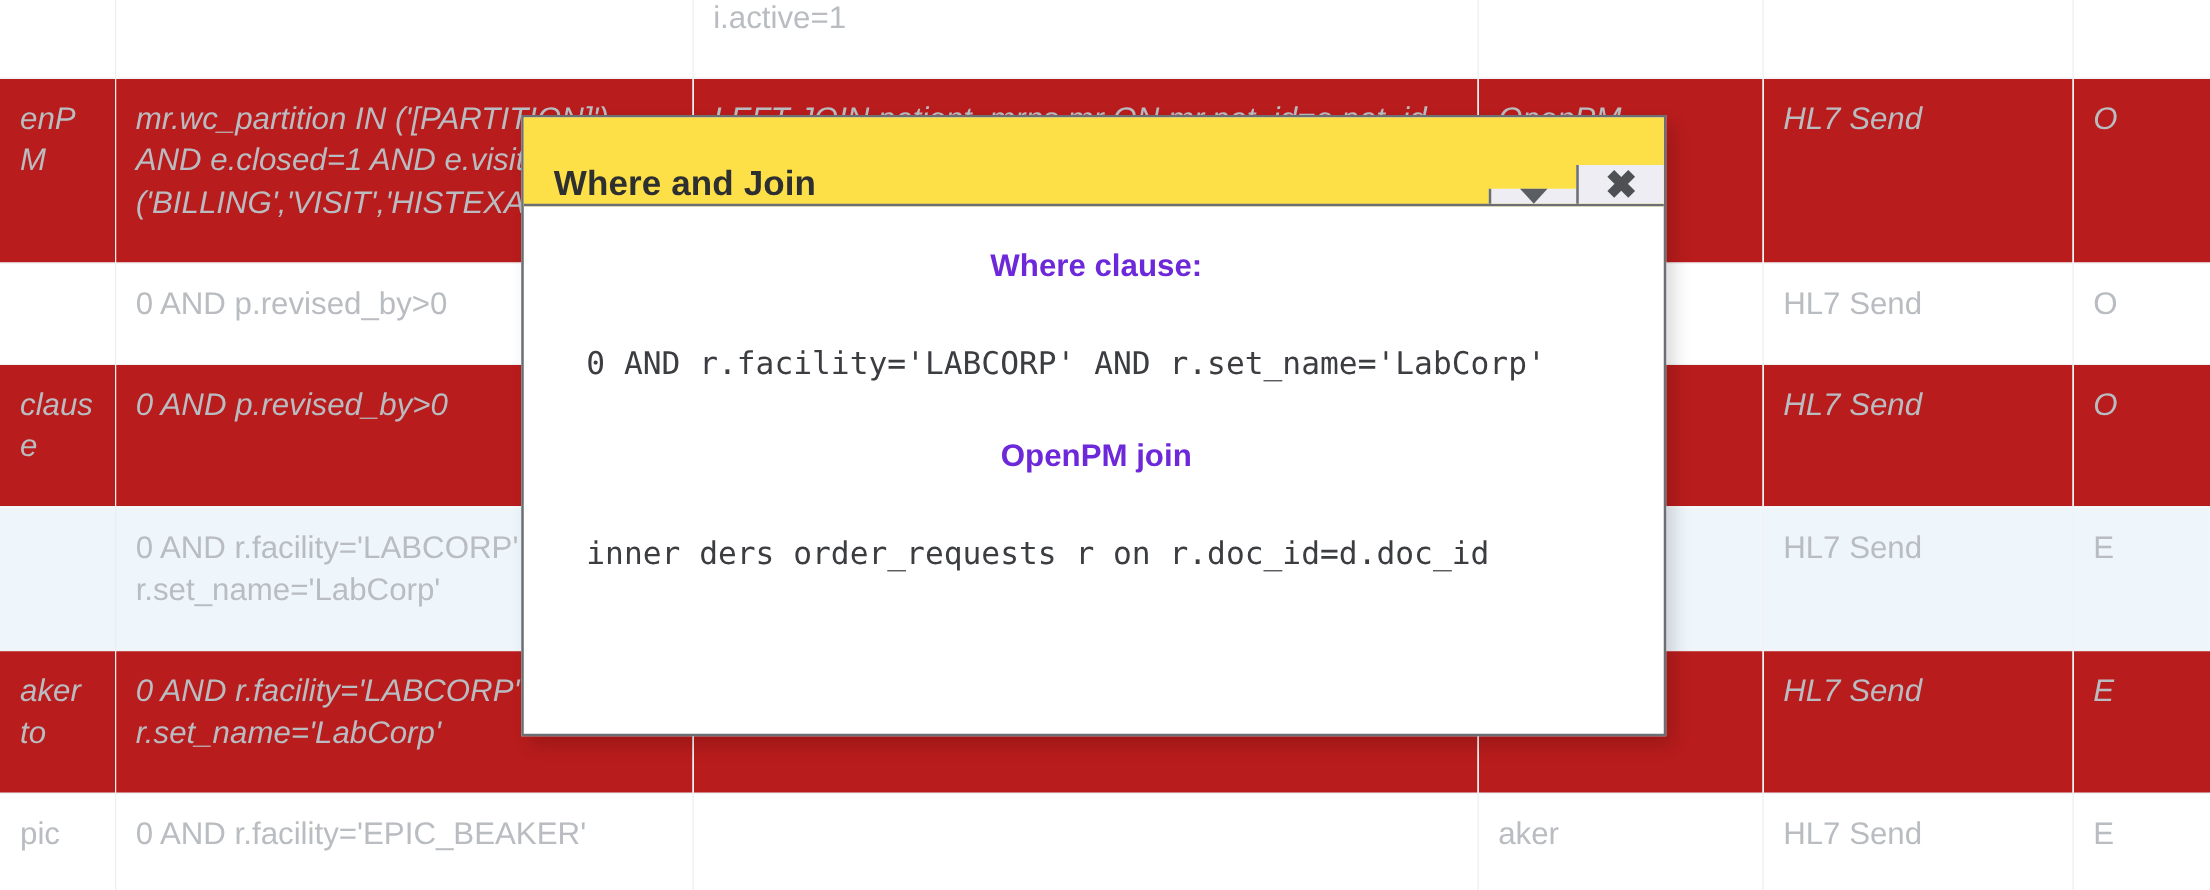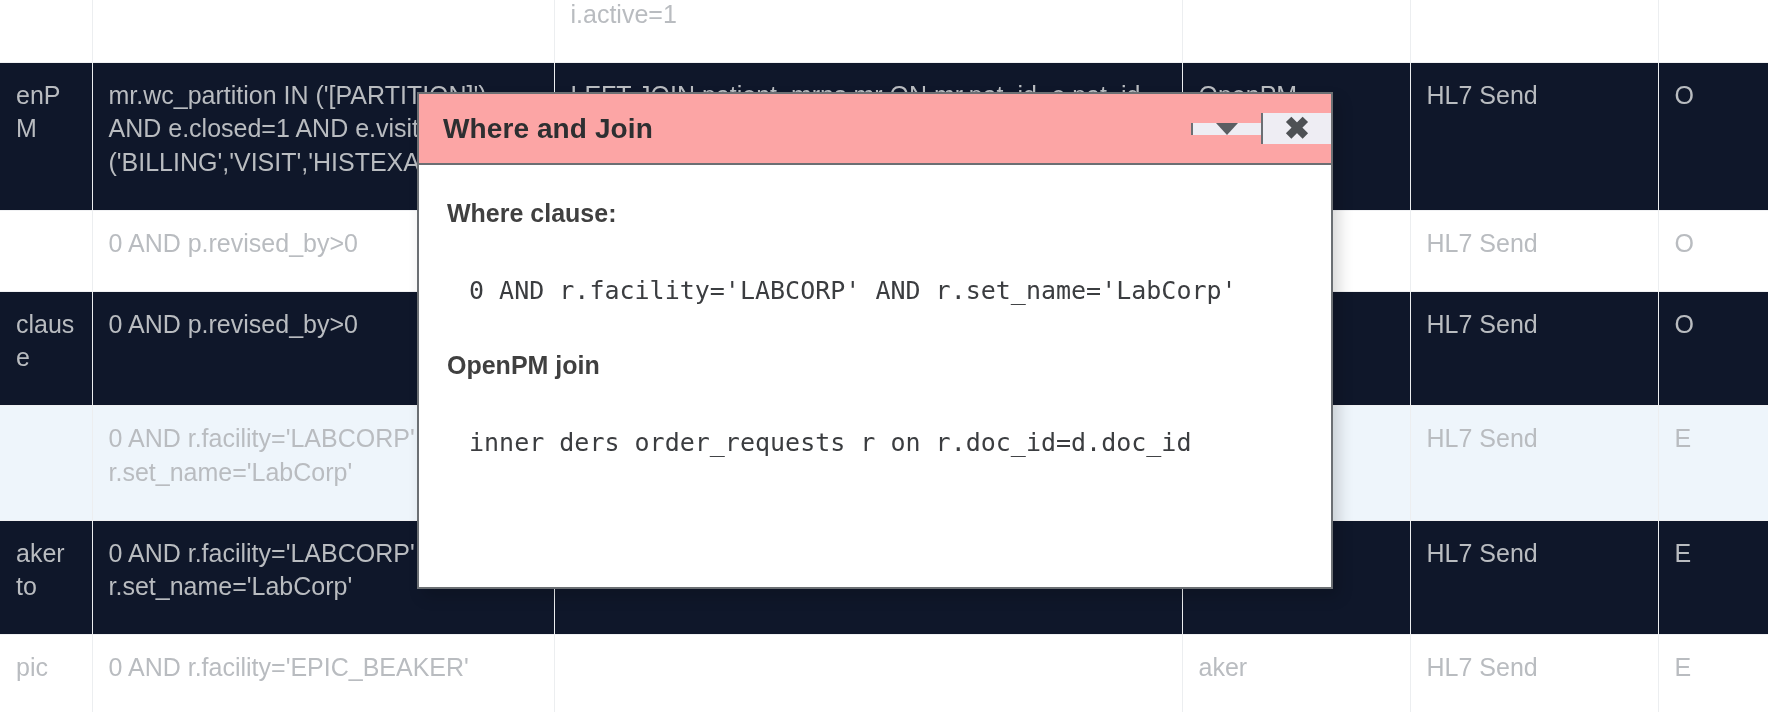--- a/index.html
+++ b/index.html
@@ -32,21 +32,21 @@
   }
   .bg-table td {
     vertical-align: top;
     padding: 16px 14px 30px 16px;
     border-bottom: 1px solid #f0f1f3;
     border-right: 1px solid #eceef0;
     white-space: pre-wrap;
     word-break: break-word;
     overflow: hidden;
   }
-  .bg-table tr.alt td { background: #0f172a; }
+  .bg-table tr.alt td { background: #b91c1c; font-style: italic; }
   .bg-table tr.selected td { background: #eef5fb; }
   .c-src    { width: 92px; }
   .c-where  { width: 462px; }
   .c-join   { width: 628px; }
   .c-sys    { width: 228px; }
   .c-act    { width: 248px; }
   .c-last   { width: 110px; border-right: none !important; }
 
   
   .dialog {
@@ -59,24 +59,24 @@
     border: 2px solid #6b6f73;
     box-shadow: 6px 8px 14px rgba(0,0,0,0.16);
     display: flex;
     flex-direction: column;
     z-index: 10;
   }
 
   .dialog-header {
     height: 71px;
     flex: 0 0 71px;
-    background: #fca5a5;
+    background: #fde047;
     border-bottom: 2px solid #6b6f73;
     display: flex;
-    align-items: center;
+    align-items: flex-end;
   }
   .dialog-title {
     flex: 1 1 auto;
     display: flex;
     align-items: center;
     padding-left: 24px;
     font-size: 28px;
     font-weight: bold;
     color: #2d2f31;
     letter-spacing: .1px;
@@ -106,22 +106,23 @@
   }
 
   .dialog-body {
     flex: 1 1 auto;
     padding: 34px 24px 24px 24px;
     overflow: hidden;
   }
   .field-label {
     font-size: 25px;
     font-weight: bold;
-    color: #404040;
+    color: #6d28d9;
     margin: 0 0 0 4px;
+    text-align: center;
   }
   .code-line {
     font-family: "DejaVu Sans Mono", "Liberation Mono", monospace;
     font-size: 25px;
     color: #3b3d40;
     white-space: pre-wrap;
     word-break: break-word;
     margin: 48px 0 0 0;
     padding-left: 26px;
   }

